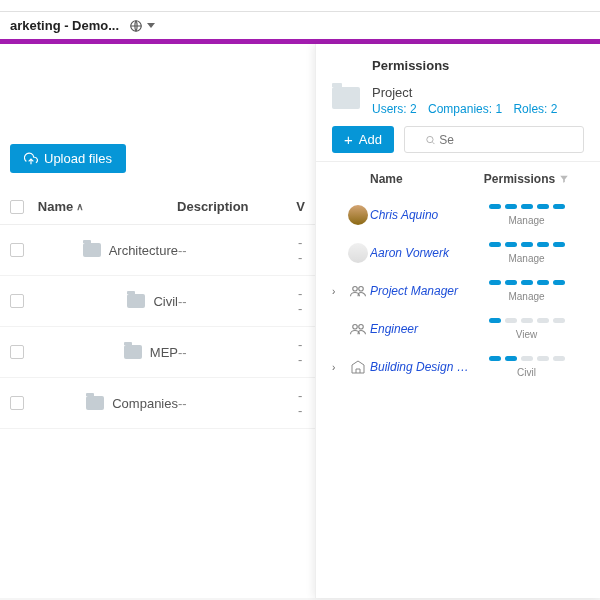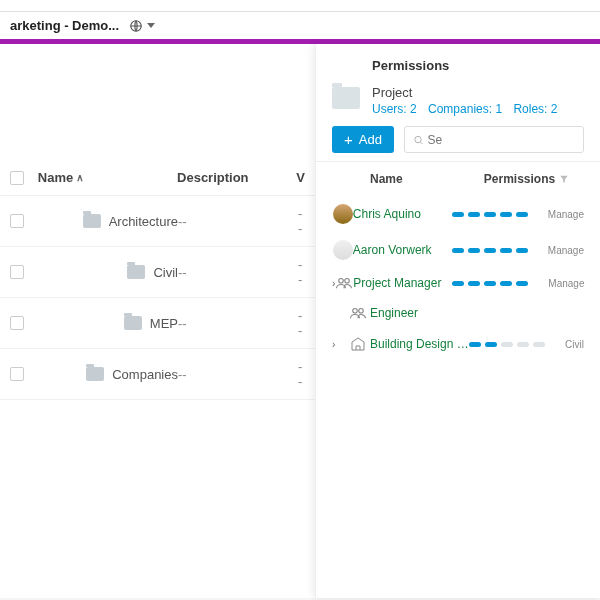--- a/index.html
+++ b/index.html
@@ -42,32 +42,32 @@
   .panel-sub { display: flex; align-items: flex-start; gap: 12px; }
   .big-folder { width: 28px; height: 22px; background: #dbe2e6; border-radius: 2px; position: relative; flex-shrink: 0; margin-top: 2px; }
   .big-folder::before { content: ""; position: absolute; top: -4px; left: 0; width: 10px; height: 4px; background: #dbe2e6; border-radius: 1px 1px 0 0; }
   .panel-sub-text .fname { font-size: 13px; color: #444; }
   .panel-sub-text .stats { font-size: 12px; color: #0696D7; margin-top: 2px; }
   .panel-sub-text .stats span { margin-right: 8px; }
 
   .panel-actions { display: flex; align-items: center; gap: 10px; padding: 0 16px 8px; border-bottom: 1px solid #eee; }
   .add-btn { display: inline-flex; align-items: center; background: #0696D7; color: #fff; padding: 6px 12px; border-radius: 3px; font-size: 13px; cursor: pointer; }
   .add-btn .plus { font-size: 15px; margin-right: 6px; line-height: 1; }
-  .search { flex: 1; display: flex; align-items: center; border: 1px solid #ddd; border-radius: 3px; padding: 5px 8px; color: #aaa; min-width: 0; }
+  .search { flex: 1; display: flex; align-items: center; border: 1px solid #ddd; border-radius: 3px; padding: 5px 20px; color: #aaa; min-width: 0; }
   .search input { border: none; outline: none; font-size: 12px; color: #666; width: 100%; background: transparent; }
 
   .perm-head { display: flex; padding: 10px 16px; font-weight: 600; font-size: 12px; color: #444; }
   .perm-head .nm { width: 140px; }
   .perm-head .pm { flex: 1; display: flex; align-items: center; gap: 4px; }
 
   .perm-row { display: flex; align-items: center; padding: 8px 16px; font-size: 12px; }
   .perm-row .arrow { width: 14px; color: #666; font-size: 10px; }
   .perm-row .icn { width: 24px; display: flex; align-items: center; justify-content: center; }
-  .perm-row .nm { flex: 0 0 99px; color: #15803d; overflow: hidden; white-space: nowrap; text-overflow: ellipsis; }
-  .perm-row .perm-ind { flex: 1; display: flex; flex-direction: row; align-items: center; gap: 20px; }
+  .perm-row .nm { flex: 0 0 99px; color: #1d4ed8; overflow: hidden; white-space: nowrap; text-overflow: ellipsis; font-style: italic; }
+  .perm-row .perm-ind { flex: 1; display: flex; flex-direction: column; align-items: center; gap: 6px; }
   .perm-dots { display: flex; gap: 4px; }
   .dot { width: 12px; height: 5px; border-radius: 3px; background: #0696D7; }
   .dot.inactive { background: #dfe3e6; }
   .perm-label { font-size: 10px; color: #888; }
 
   .avatar { width: 20px; height: 20px; border-radius: 50%; background: #888; display: flex; align-items: center; justify-content: center; overflow: hidden; }
   .avatar.c1 { background: linear-gradient(#d4a574,#8b6914); }
   .avatar.c2 { background: linear-gradient(#f0f0f0,#ddd); }
 
   .caret { display: inline-block; width: 0; height: 0; border-left: 4px solid transparent; border-right: 4px solid transparent; border-top: 5px solid #666; margin-left: 4px; vertical-align: middle; }
@@ -85,20 +85,27 @@
     <svg width="14" height="14" viewBox="0 0 24 24" fill="none" stroke="#555" stroke-width="2">
         <circle cx="12" cy="12" r="9"></circle>
         <path d="M3 12h18M12 3c2.5 3 2.5 15 0 18M12 3c-2.5 3-2.5 15 0 18"></path>
       </svg>
     <span class="caret"></span>
   </span>
 </div>
 
 <div class="content">
   <div class="main">
+    <div class="upload-btn">
+      <svg width="14" height="14" viewBox="0 0 24 24" fill="none" stroke="#fff" stroke-width="2">
+          <path d="M16 16l-4-4-4 4M12 12v9"></path>
+          <path d="M20.4 18.4A5 5 0 0 0 18 9h-1.3A8 8 0 1 0 4 16.3"></path>
+        </svg>
+      <span>Upload files</span>
+    </div>
 
     <div class="table">
       <div class="thead">
         <div class="chk">
             <div class="checkbox"></div>
           </div>
         <div class="name">
             <span>Name</span>
             <span class="sort-arrow">∧</span>
           </div>
@@ -254,20 +261,30 @@
         <div class="perm-row">
           <div class="arrow"></div>
           <div class="icn">
             <svg width="18" height="14" viewBox="0 0 24 16" fill="none" stroke="#888" stroke-width="1.5">
               <circle cx="8" cy="5" r="3"></circle>
               <circle cx="16" cy="5" r="3"></circle>
               <path d="M2 15c0-3 3-5 6-5s6 2 6 5M12 15c0-3 2-5 4-5s6 2 6 5"></path>
             </svg>
           </div>
           <div class="nm">Engineer</div>
+          <div class="perm-ind">
+            <div class="perm-dots">
+              <div class="dot"></div>
+              <div class="dot inactive"></div>
+              <div class="dot inactive"></div>
+              <div class="dot inactive"></div>
+              <div class="dot inactive"></div>
+            </div>
+            <div class="perm-label">View</div>
+          </div>
         </div>
         <div class="perm-row">
           <div class="arrow">›</div>
           <div class="icn">
             <svg width="16" height="16" viewBox="0 0 24 24" fill="none" stroke="#888" stroke-width="1.5">
               <path d="M3 21V9l9-6 9 6v12H3z"></path>
               <path d="M9 21v-6h6v6"></path>
             </svg>
           </div>
           <div class="nm">Building Design Pr...</div>

